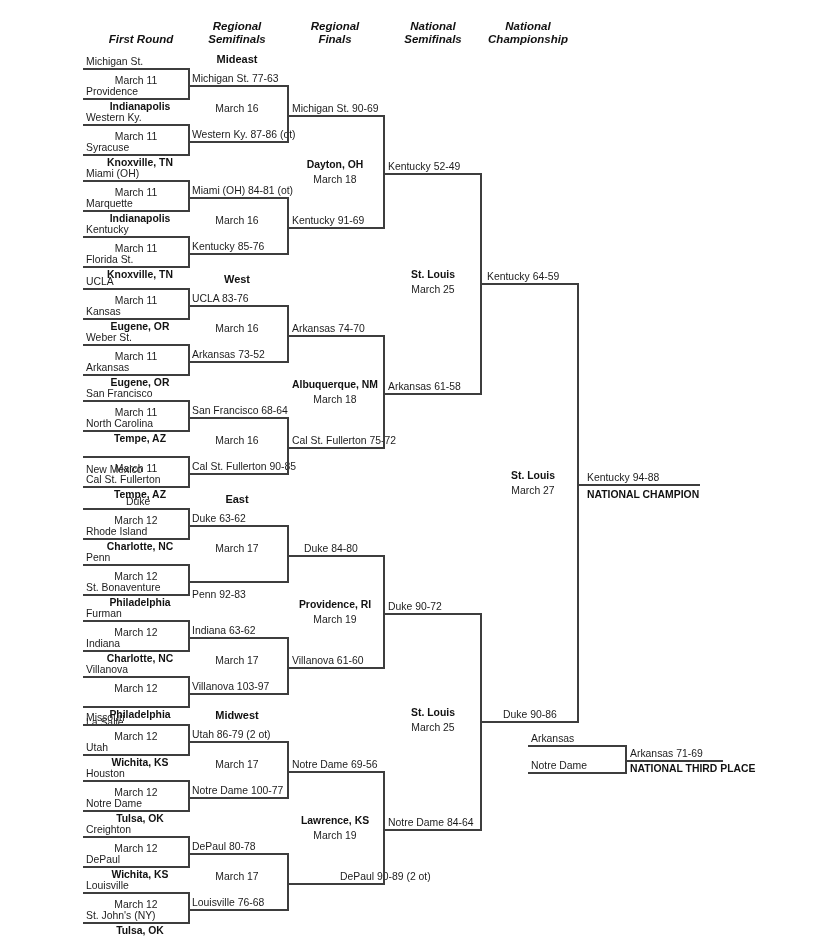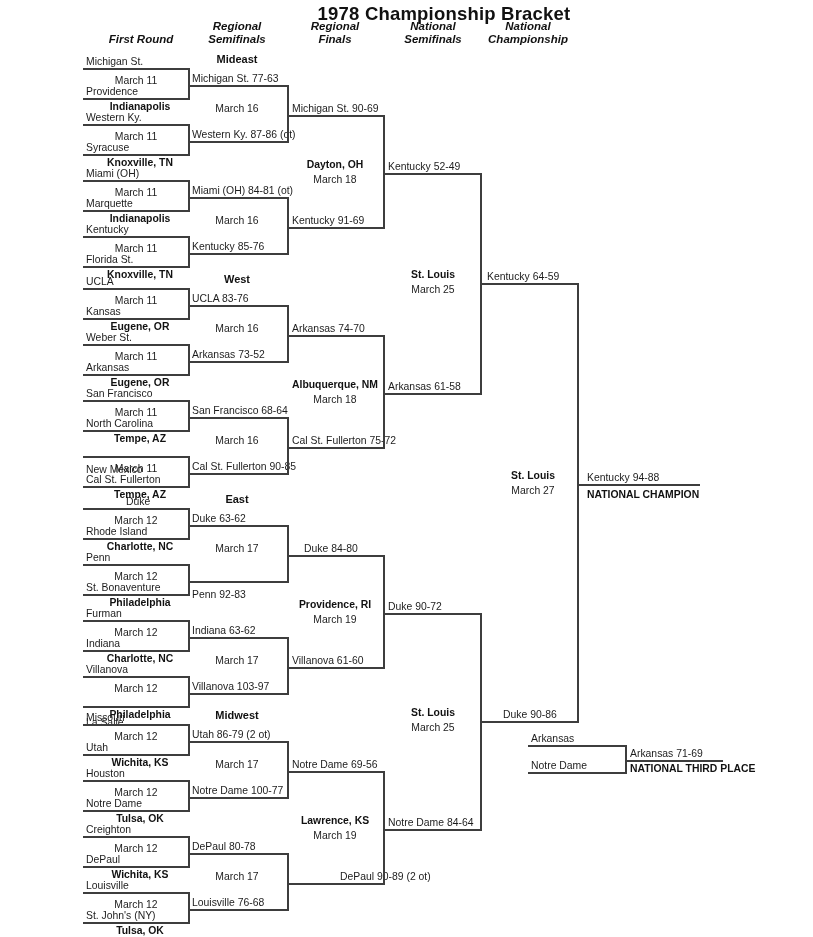--- a/index.html
+++ b/index.html
@@ -27,21 +27,20 @@
     color:#1c1c1c;white-space:nowrap;
   }
   .lbl.b{font-weight:bold;color:#111;}
   .lbl.c{transform:translateX(-50%);}
   .lbl.big{font-size:11px;}
 </style>
 </head>
 <body>
 
 <div id="bracket">
-  <div class="title" style="left:444px;top:3px;">1978 Championship Bracket</div>
 <div class="hdr" style="left: 141px; top: 33px;">First Round</div>
     <div class="hdr" style="left: 237px; top: 20px;">Regional
 Semifinals</div>
     <div class="hdr" style="left: 335px; top: 20px;">Regional
 Finals</div>
     <div class="hdr" style="left: 433px; top: 20px;">National
 Semifinals</div>
     <div class="hdr" style="left: 528px; top: 20px;">National
 Championship</div>
     <div class="lbl b c big" style="left: 237px; top: 54px;">Mideast</div>

